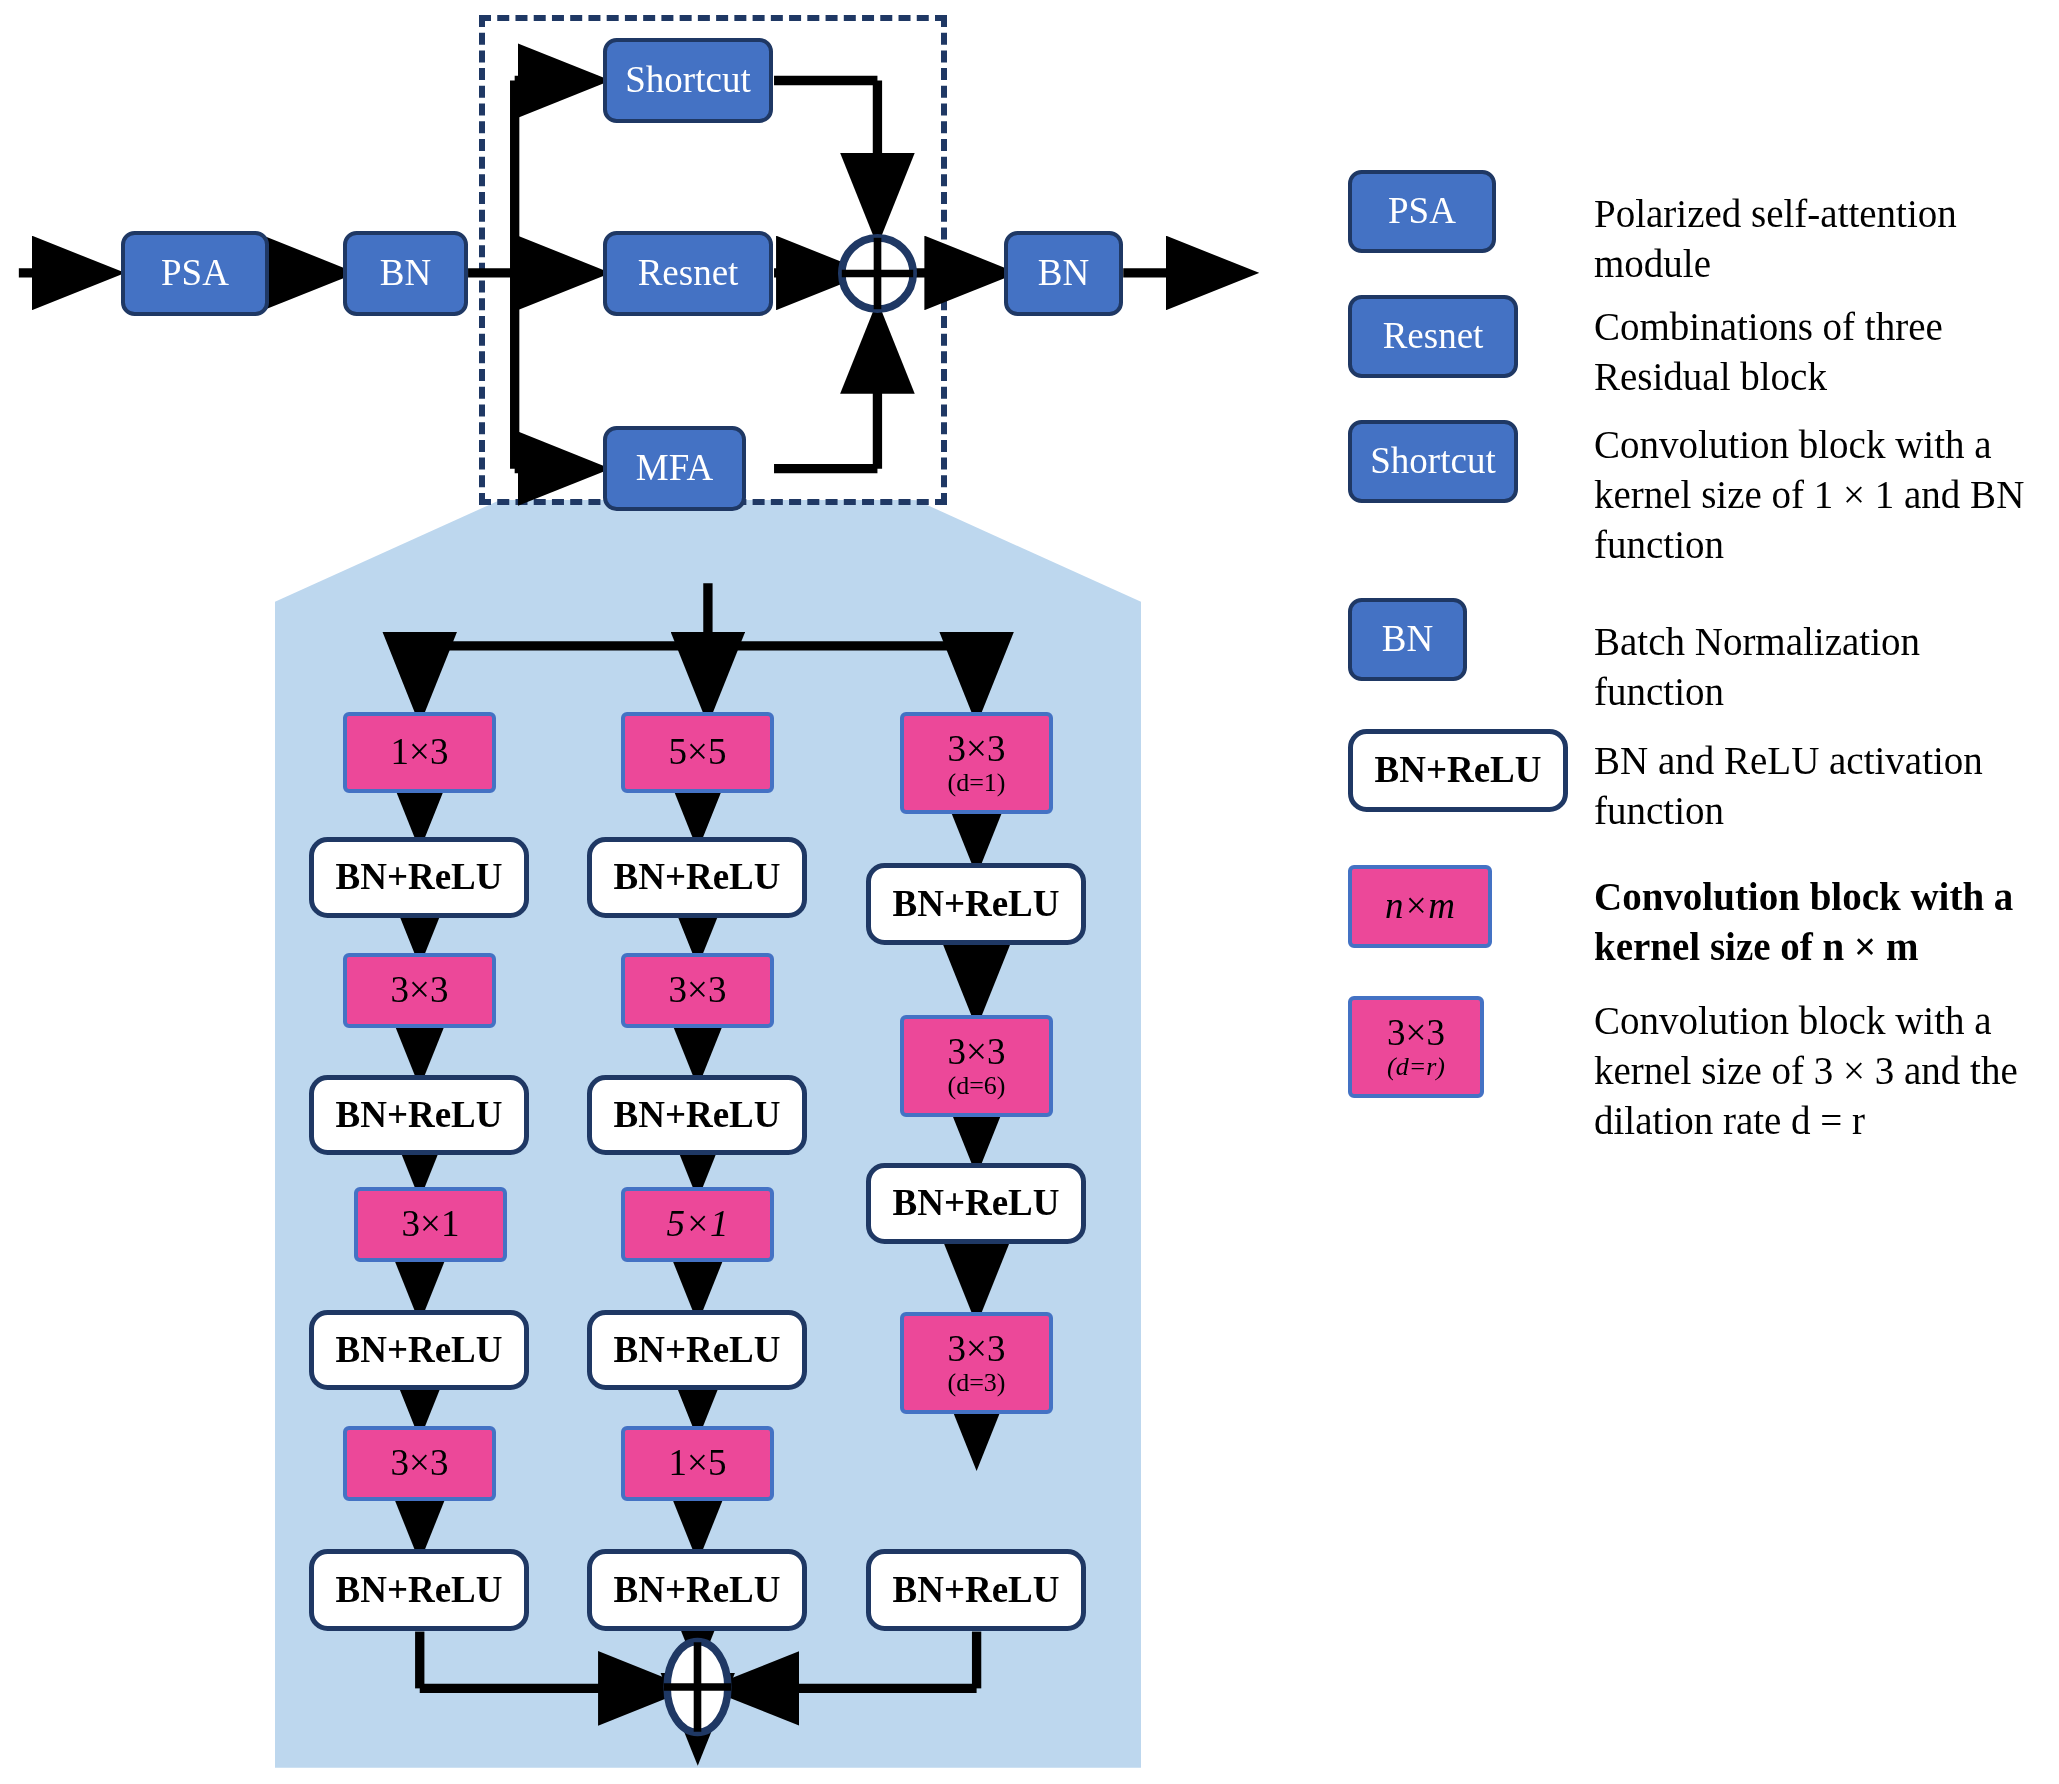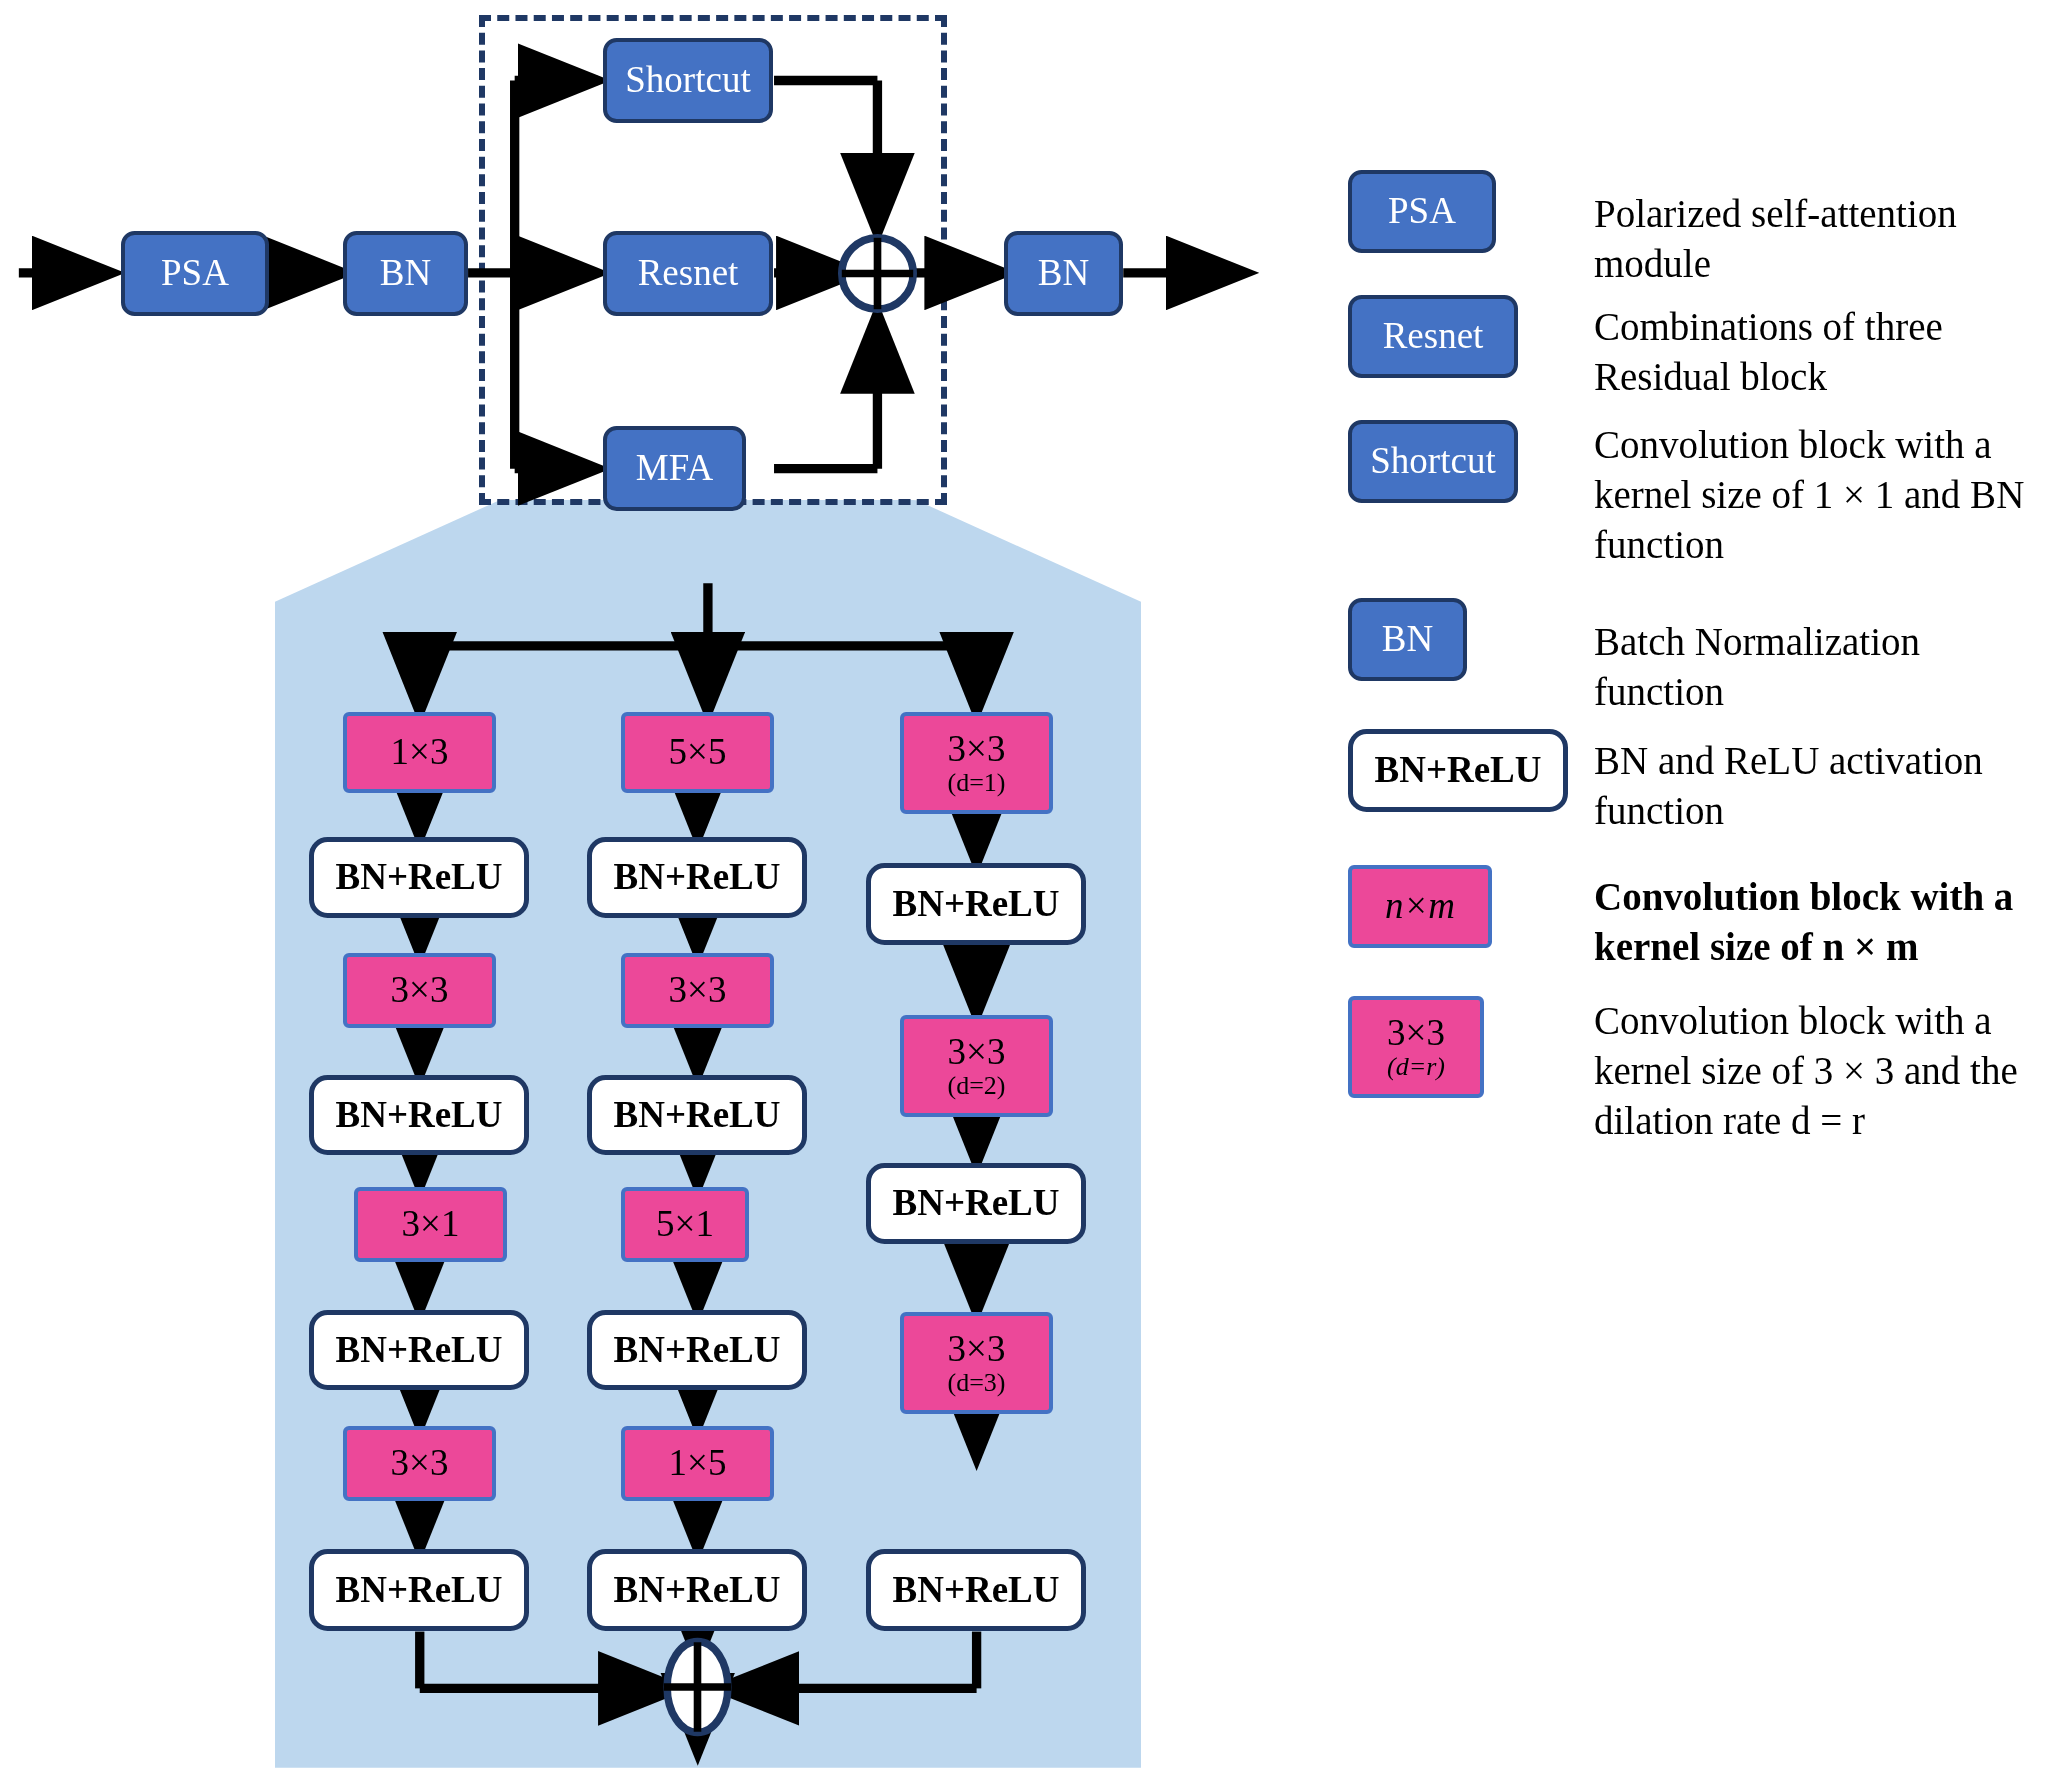--- a/index.html
+++ b/index.html
@@ -141,33 +141,33 @@
 <div class="node bnrelu" style="left:309px;top:1075px;width:220px;height:80px;">BN+ReLU</div>
 <div class="node conv" style="left:354px;top:1187px;width:153px;height:75px;">3×1</div>
 <div class="node bnrelu" style="left:309px;top:1310px;width:220px;height:80px;">BN+ReLU</div>
 <div class="node conv" style="left:343px;top:1426px;width:153px;height:75px;">3×3</div>
 <div class="node bnrelu" style="left:309px;top:1549px;width:220px;height:82px;">BN+ReLU</div>
 
 <div class="node conv" style="left:621px;top:712px;width:153px;height:81px;">5×5</div>
 <div class="node bnrelu" style="left:587px;top:837px;width:220px;height:81px;">BN+ReLU</div>
 <div class="node conv" style="left:621px;top:953px;width:153px;height:75px;">3×3</div>
 <div class="node bnrelu" style="left:587px;top:1075px;width:220px;height:80px;">BN+ReLU</div>
-<div class="node conv" style="left:621px;top:1187px;width:128px;height:75px;">5×1</div>
+<div class="node conv" style="left:621px;top:1187px;width:153px;height:75px;font-style:italic;">5×1</div>
 <div class="node bnrelu" style="left:587px;top:1310px;width:220px;height:80px;">BN+ReLU</div>
 <div class="node conv" style="left:621px;top:1426px;width:153px;height:75px;">1×5</div>
 <div class="node bnrelu" style="left:587px;top:1549px;width:220px;height:82px;">BN+ReLU</div>
 
 <div class="node conv" style="left:900px;top:712px;width:153px;height:102px;flex-direction:column;">
   <span>3×3</span>
   <span class="line2">(d=1)</span>
 </div>
 <div class="node bnrelu" style="left:866px;top:863px;width:220px;height:82px;">BN+ReLU</div>
 <div class="node conv" style="left:900px;top:1015px;width:153px;height:102px;flex-direction:column;">
   <span>3×3</span>
-  <span class="line2">(d=2)</span>
+  <span class="line2">(d=6)</span>
 </div>
 <div class="node bnrelu" style="left:866px;top:1163px;width:220px;height:81px;">BN+ReLU</div>
 <div class="node conv" style="left:900px;top:1312px;width:153px;height:102px;flex-direction:column;">
   <span>3×3</span>
   <span class="line2">(d=3)</span>
 </div>
 <div class="node bnrelu" style="left:866px;top:1549px;width:220px;height:82px;">BN+ReLU</div>
 
 <svg style="position:absolute;left:657px;top:1637px;" width="81" height="100" viewBox="0 0 96 118">
   <ellipse cx="48" cy="59" rx="36" ry="54" fill="#ffffff" stroke="#1F3864" stroke-width="9"></ellipse>

